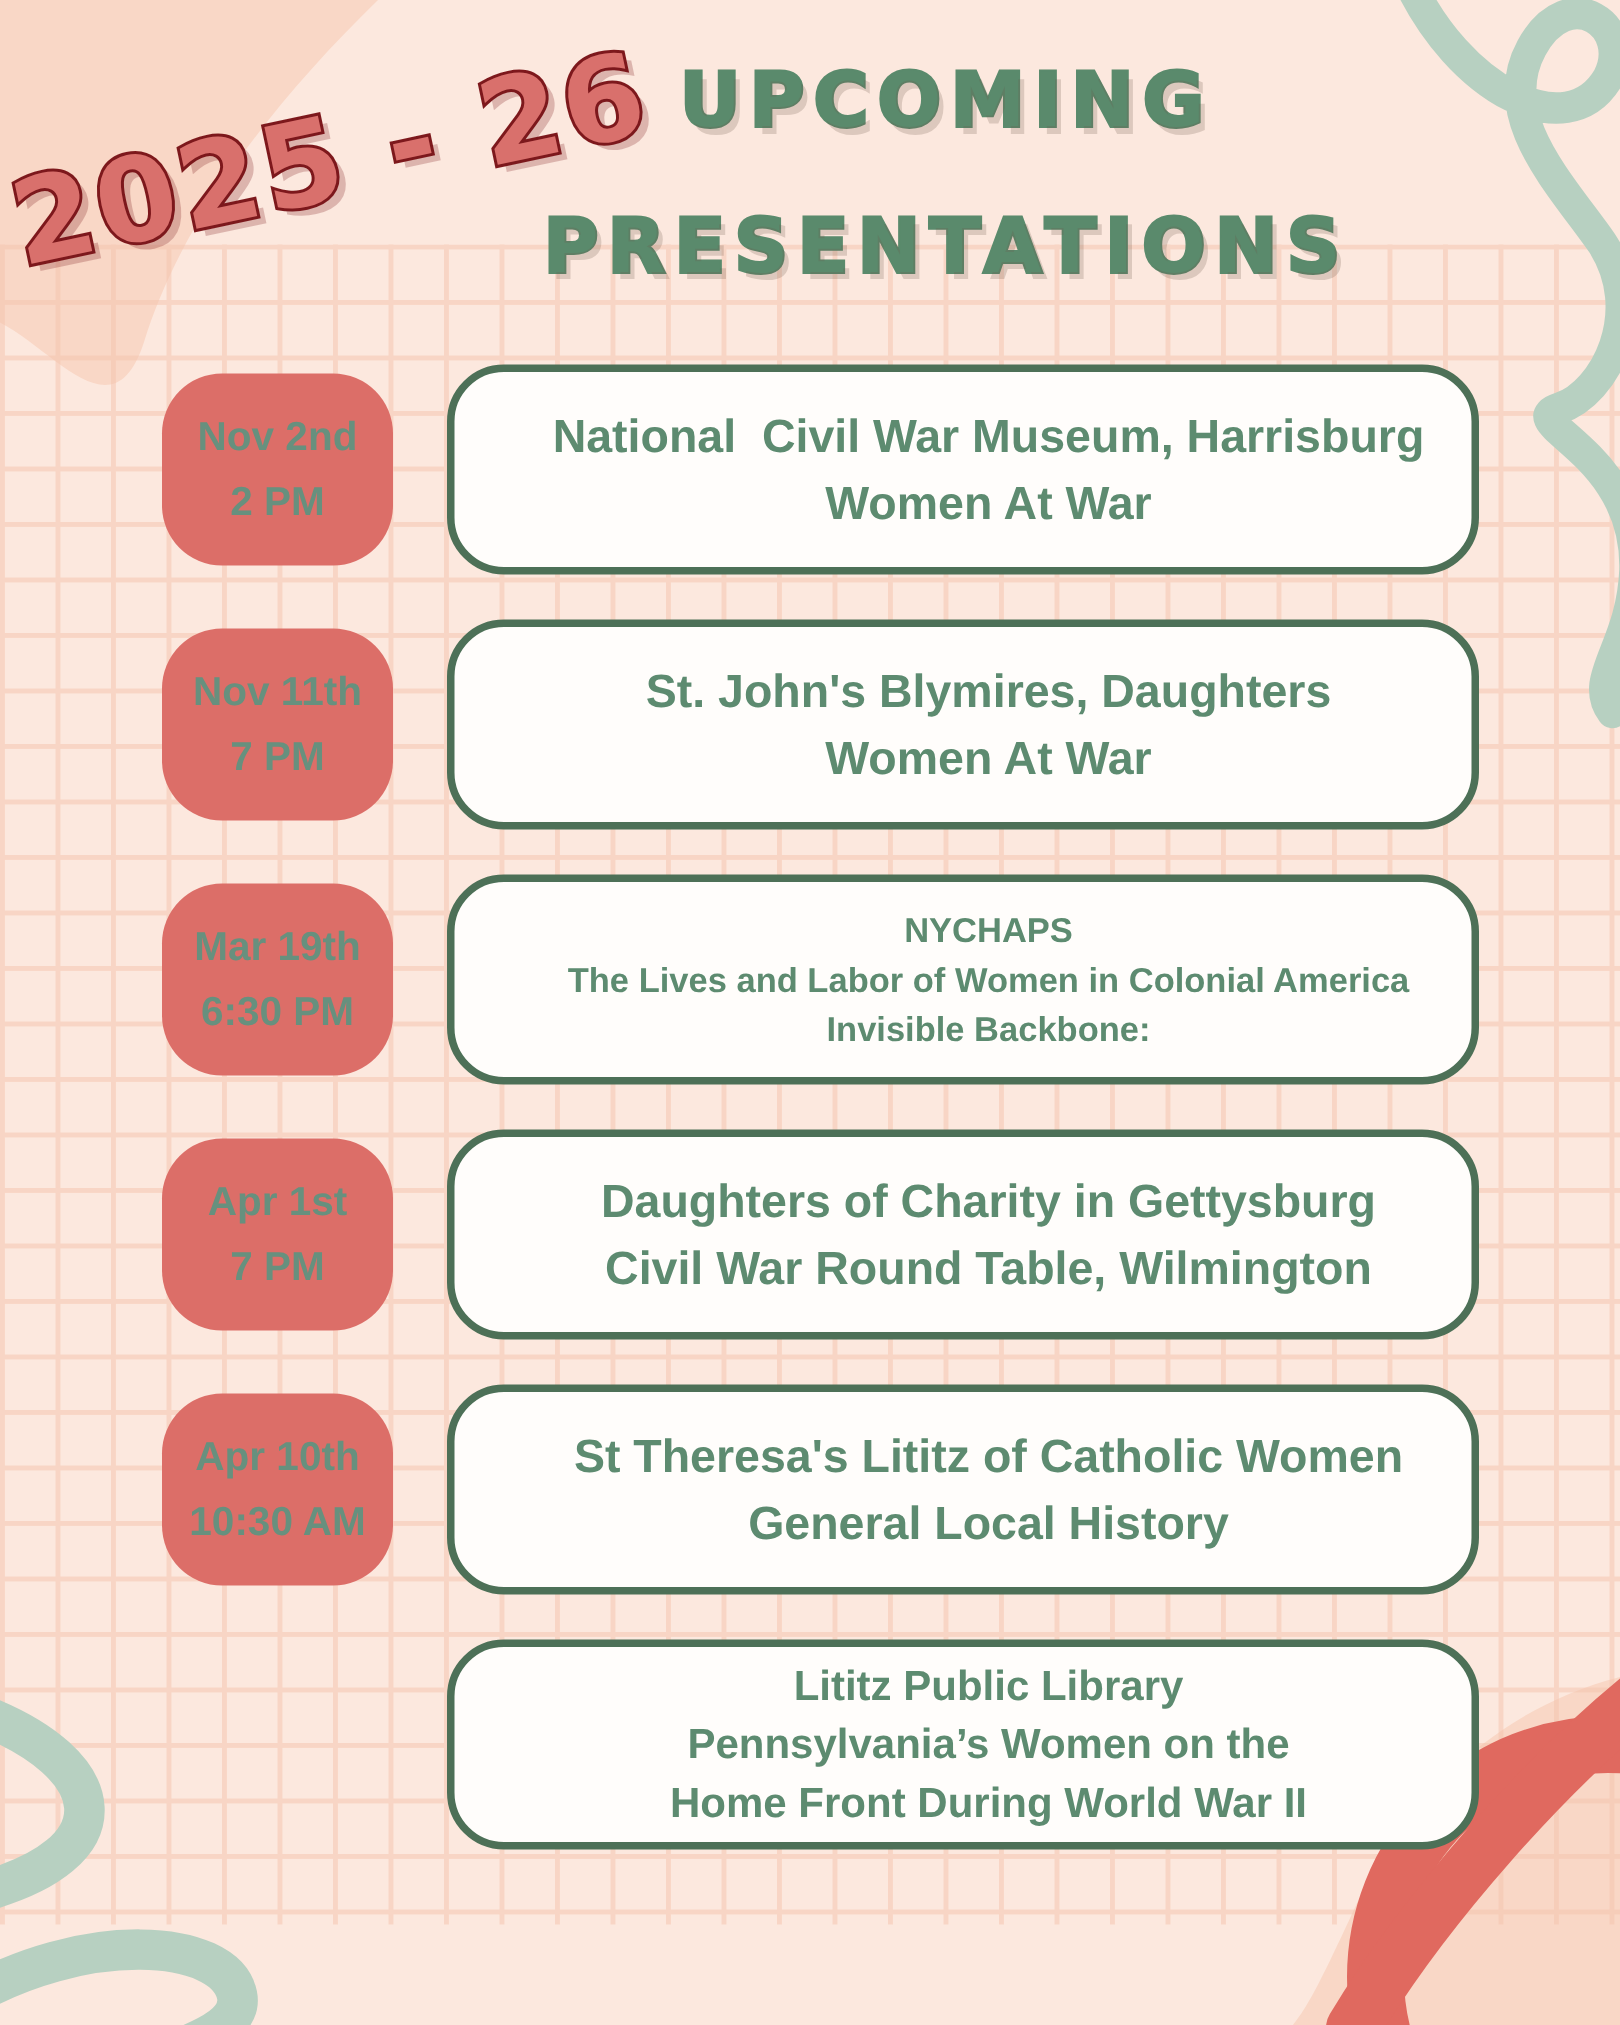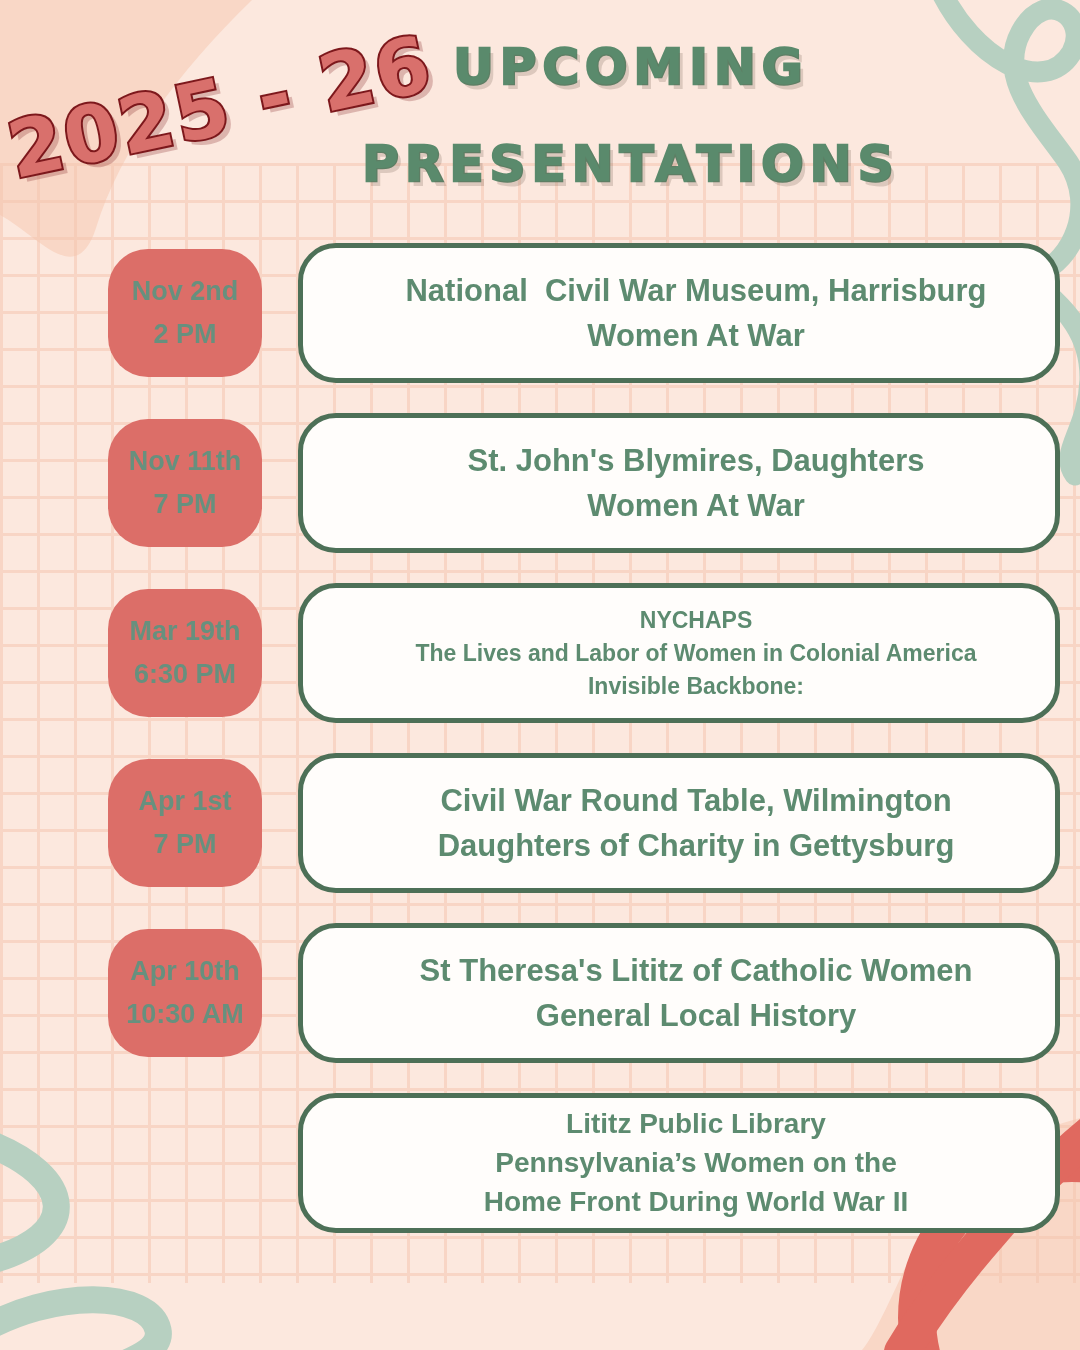--- a/index.html
+++ b/index.html
@@ -65,21 +65,21 @@
   .badge{
     position:absolute;left:108px;top:6px;width:154px;height:128px;
     background:var(--badge-red);
     border-radius:40px;
     display:flex;flex-direction:column;justify-content:center;align-items:center;gap:12px;
     color:var(--badge-text);
     font-size:27px;font-weight:bold;
     text-align:center;
   }
   .card{
-    position:absolute;left:298px;top:0;width:762px;height:140px;
+    position:absolute;left:298px;top:0;width:688px;height:140px;
     background:var(--card-bg);
     border:5px solid var(--card-border);
     border-radius:38px;
     display:flex;flex-direction:column;justify-content:center;align-items:center;gap:9px;
     color:var(--card-text);
     font-size:31px;font-weight:bold;
     text-align:center;
     padding-left:34px;
   }
   .card .line{white-space:pre;}
@@ -146,22 +146,22 @@
       <div class="line">Invisible Backbone:</div>
     </div>
   </section>
 
   <section class="row" style="top:753px">
     <div class="badge">
       <div>Apr 1st</div>
       <div>7 PM</div>
     </div>
     <div class="card">
+      <div class="line">Daughters of Charity in Gettysburg</div>
       <div class="line">Civil War Round Table, Wilmington</div>
-      <div class="line">Daughters of Charity in Gettysburg</div>
     </div>
   </section>
 
   <section class="row" style="top:923px">
     <div class="badge">
       <div>Apr 10th</div>
       <div>10:30 AM</div>
     </div>
     <div class="card">
       <div class="line">St Theresa's Lititz of Catholic Women</div>

